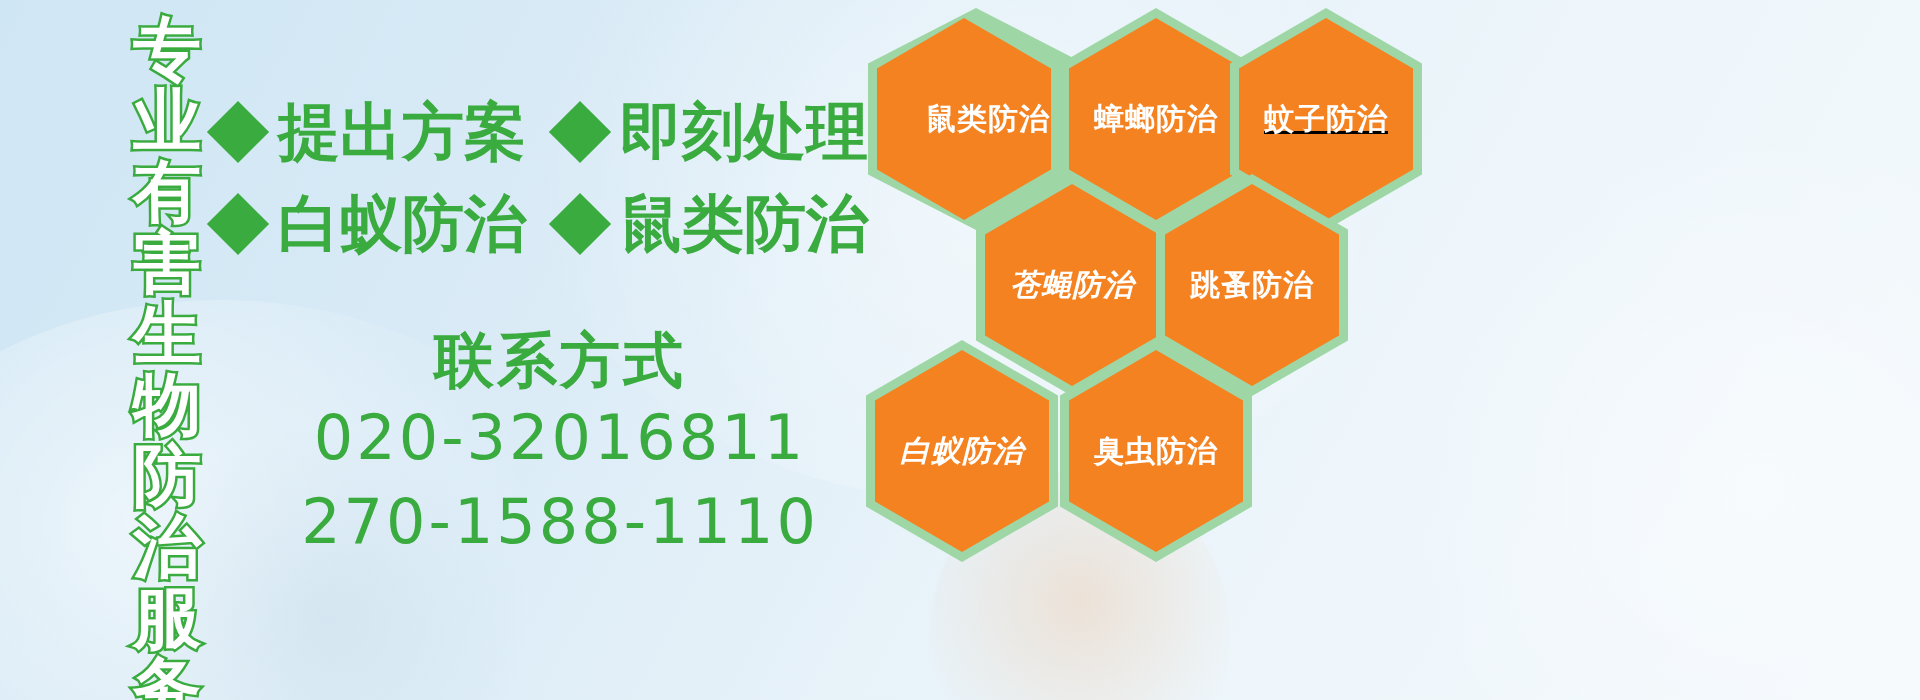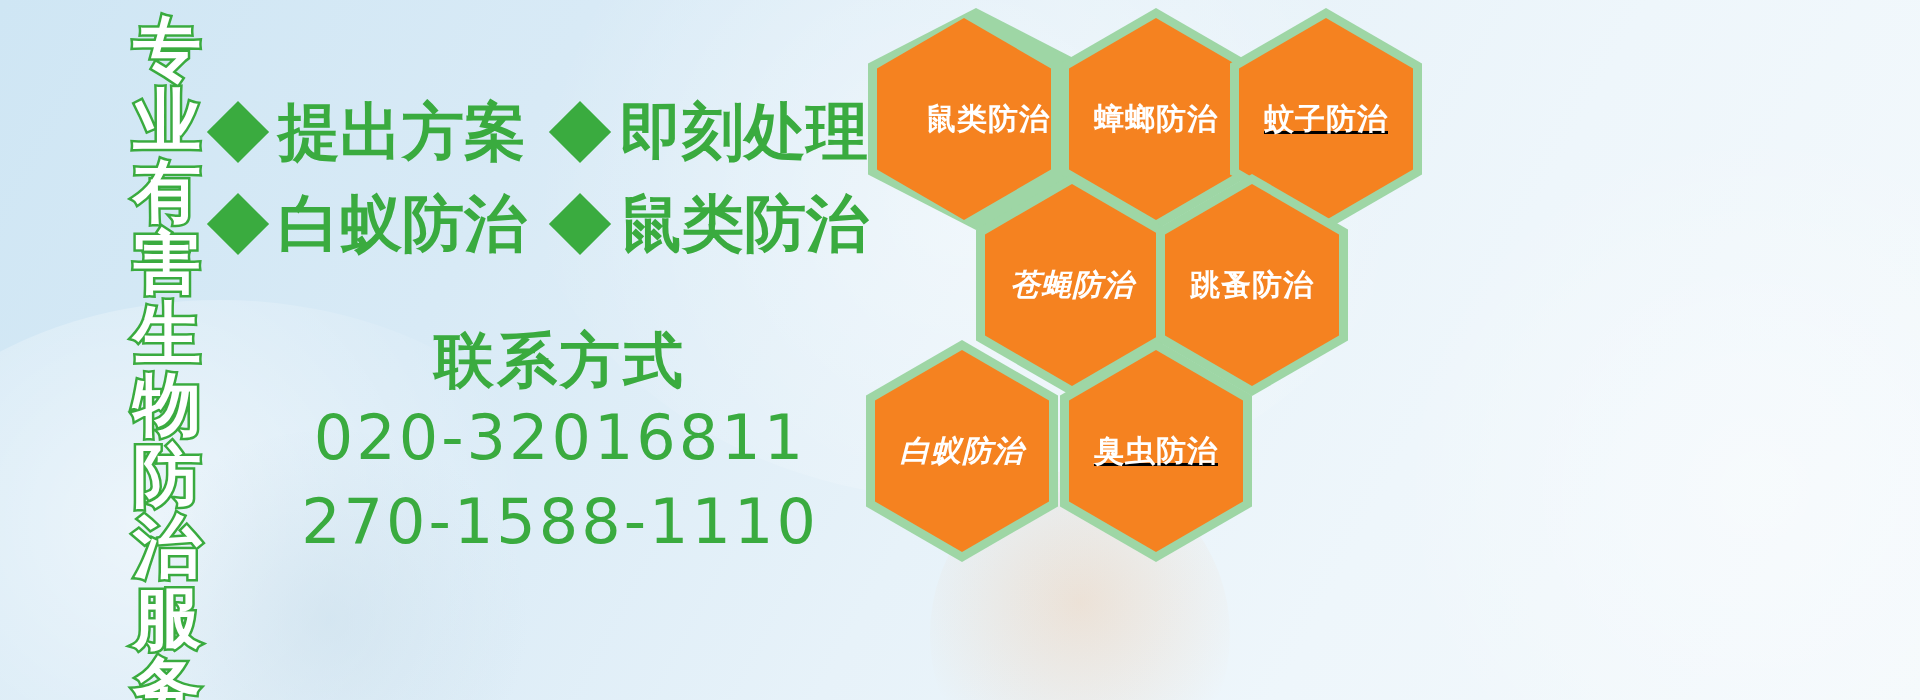--- a/index.html
+++ b/index.html
@@ -169,21 +169,21 @@
   }
   
   .hex.r1c1 { left: 6px;   top: 8px; padding-left: 24px; }
   .hex.r1c2 { left: 198px; top: 8px; }
   .hex.r1c3 { left: 368px; top: 8px; text-decoration: underline; }
   
   .hex.r2c1 { left: 114px; top: 174px; font-style: italic; }
   .hex.r2c2 { left: 294px; top: 174px; }
   
   .hex.r3c1 { left: 4px;   top: 340px; font-style: italic; }
-  .hex.r3c2 { left: 198px; top: 340px; text-decoration: underline; }
+  .hex.r3c2 { left: 198px; top: 340px; }
   .hex.r3c3 { left: 390px; top: 340px; }
 </style>
 </head>
 <body>
 
 <div id="banner">
 
   <div class="bg-haze haze-1"></div>
   <div class="bg-haze haze-2"></div>
   <div class="bg-haze haze-3"></div>

